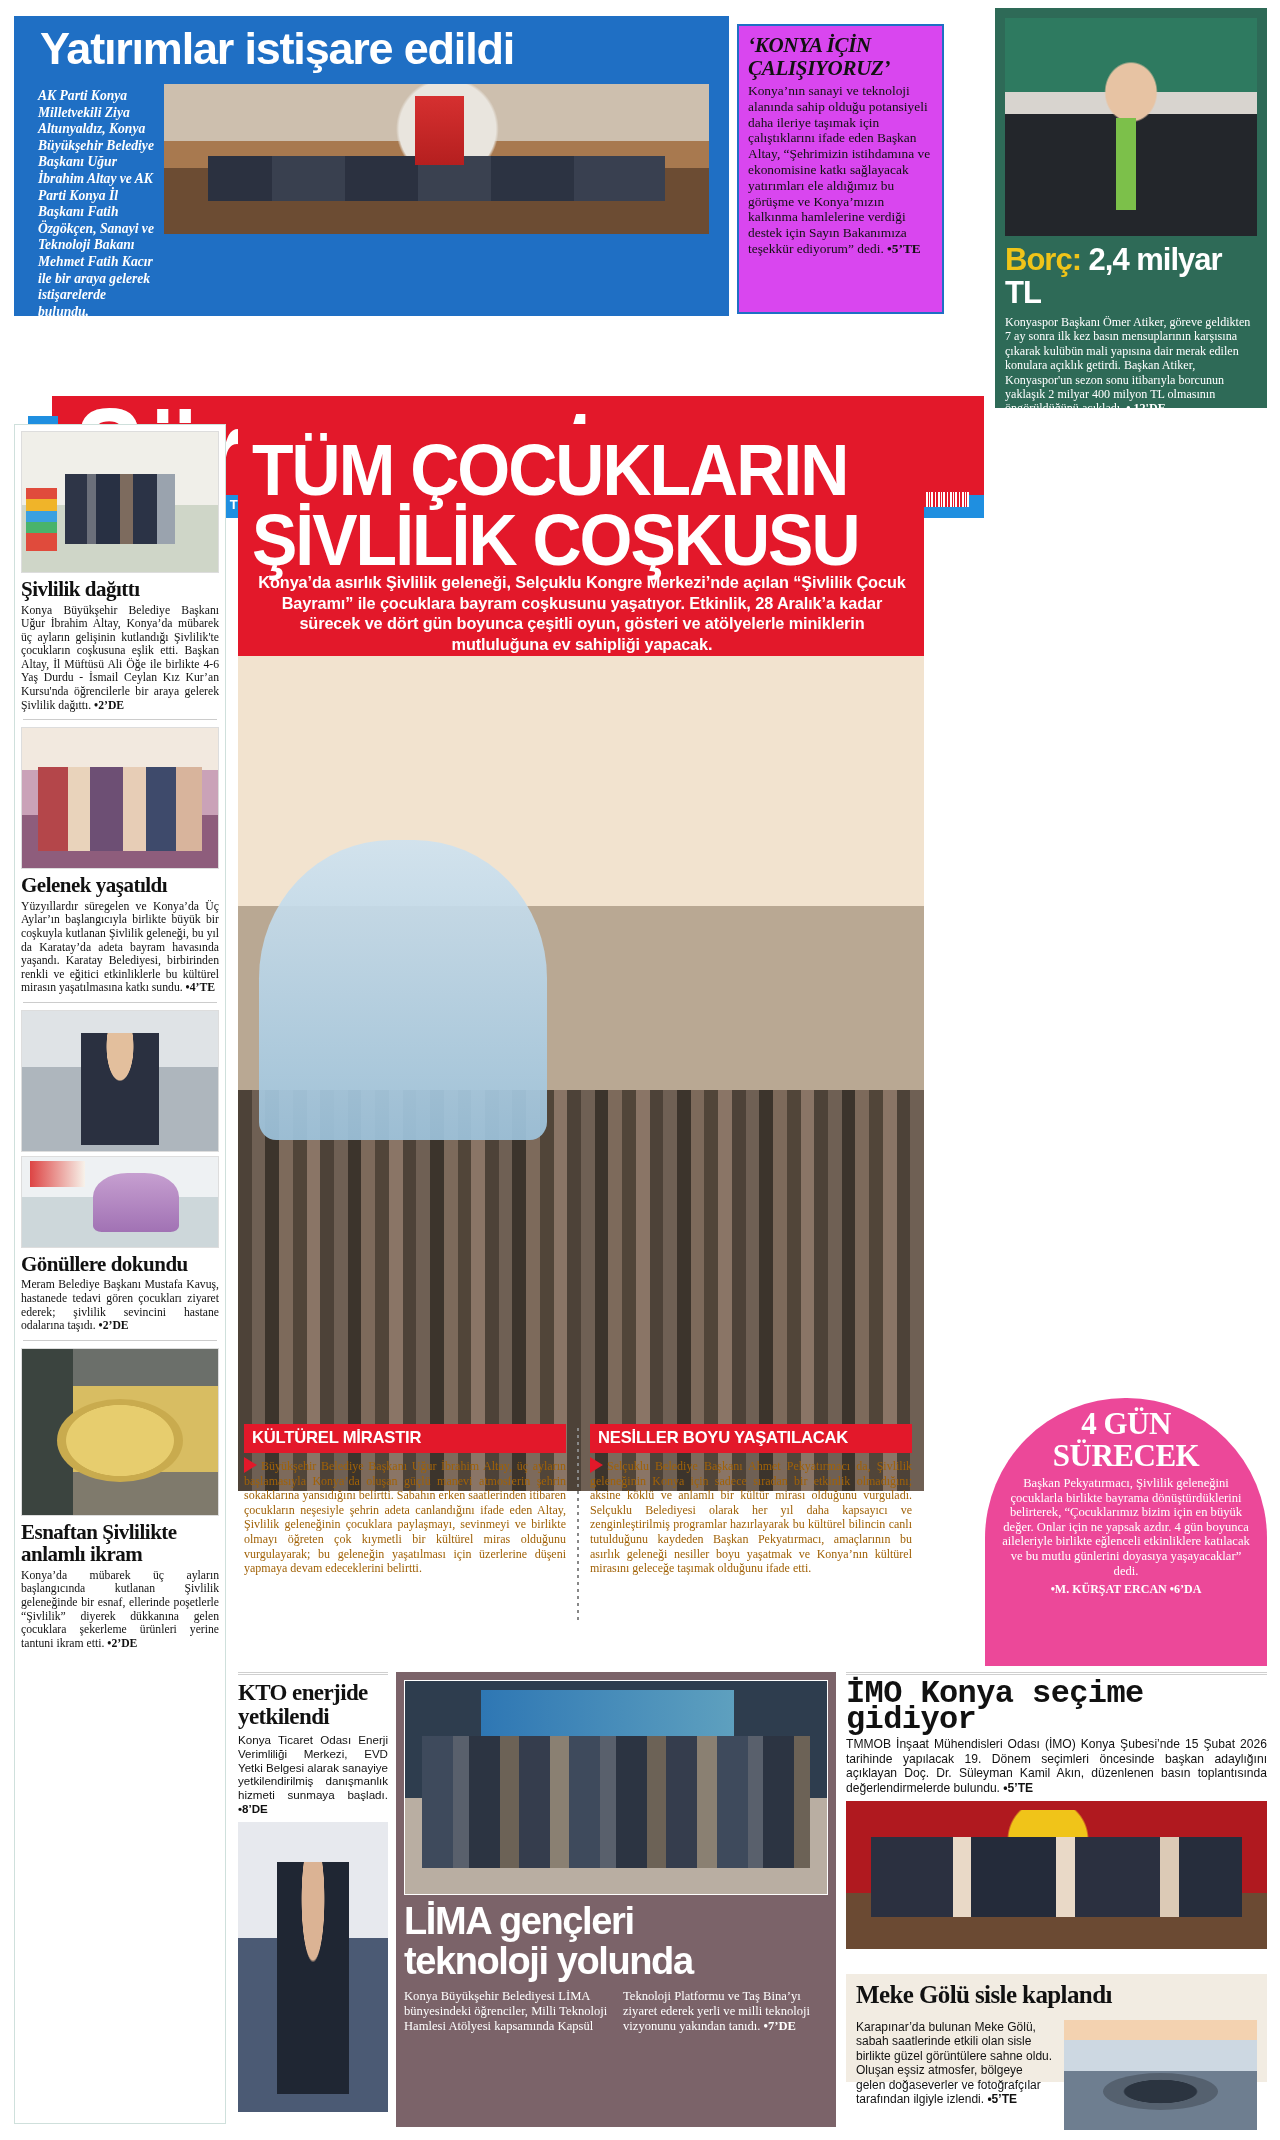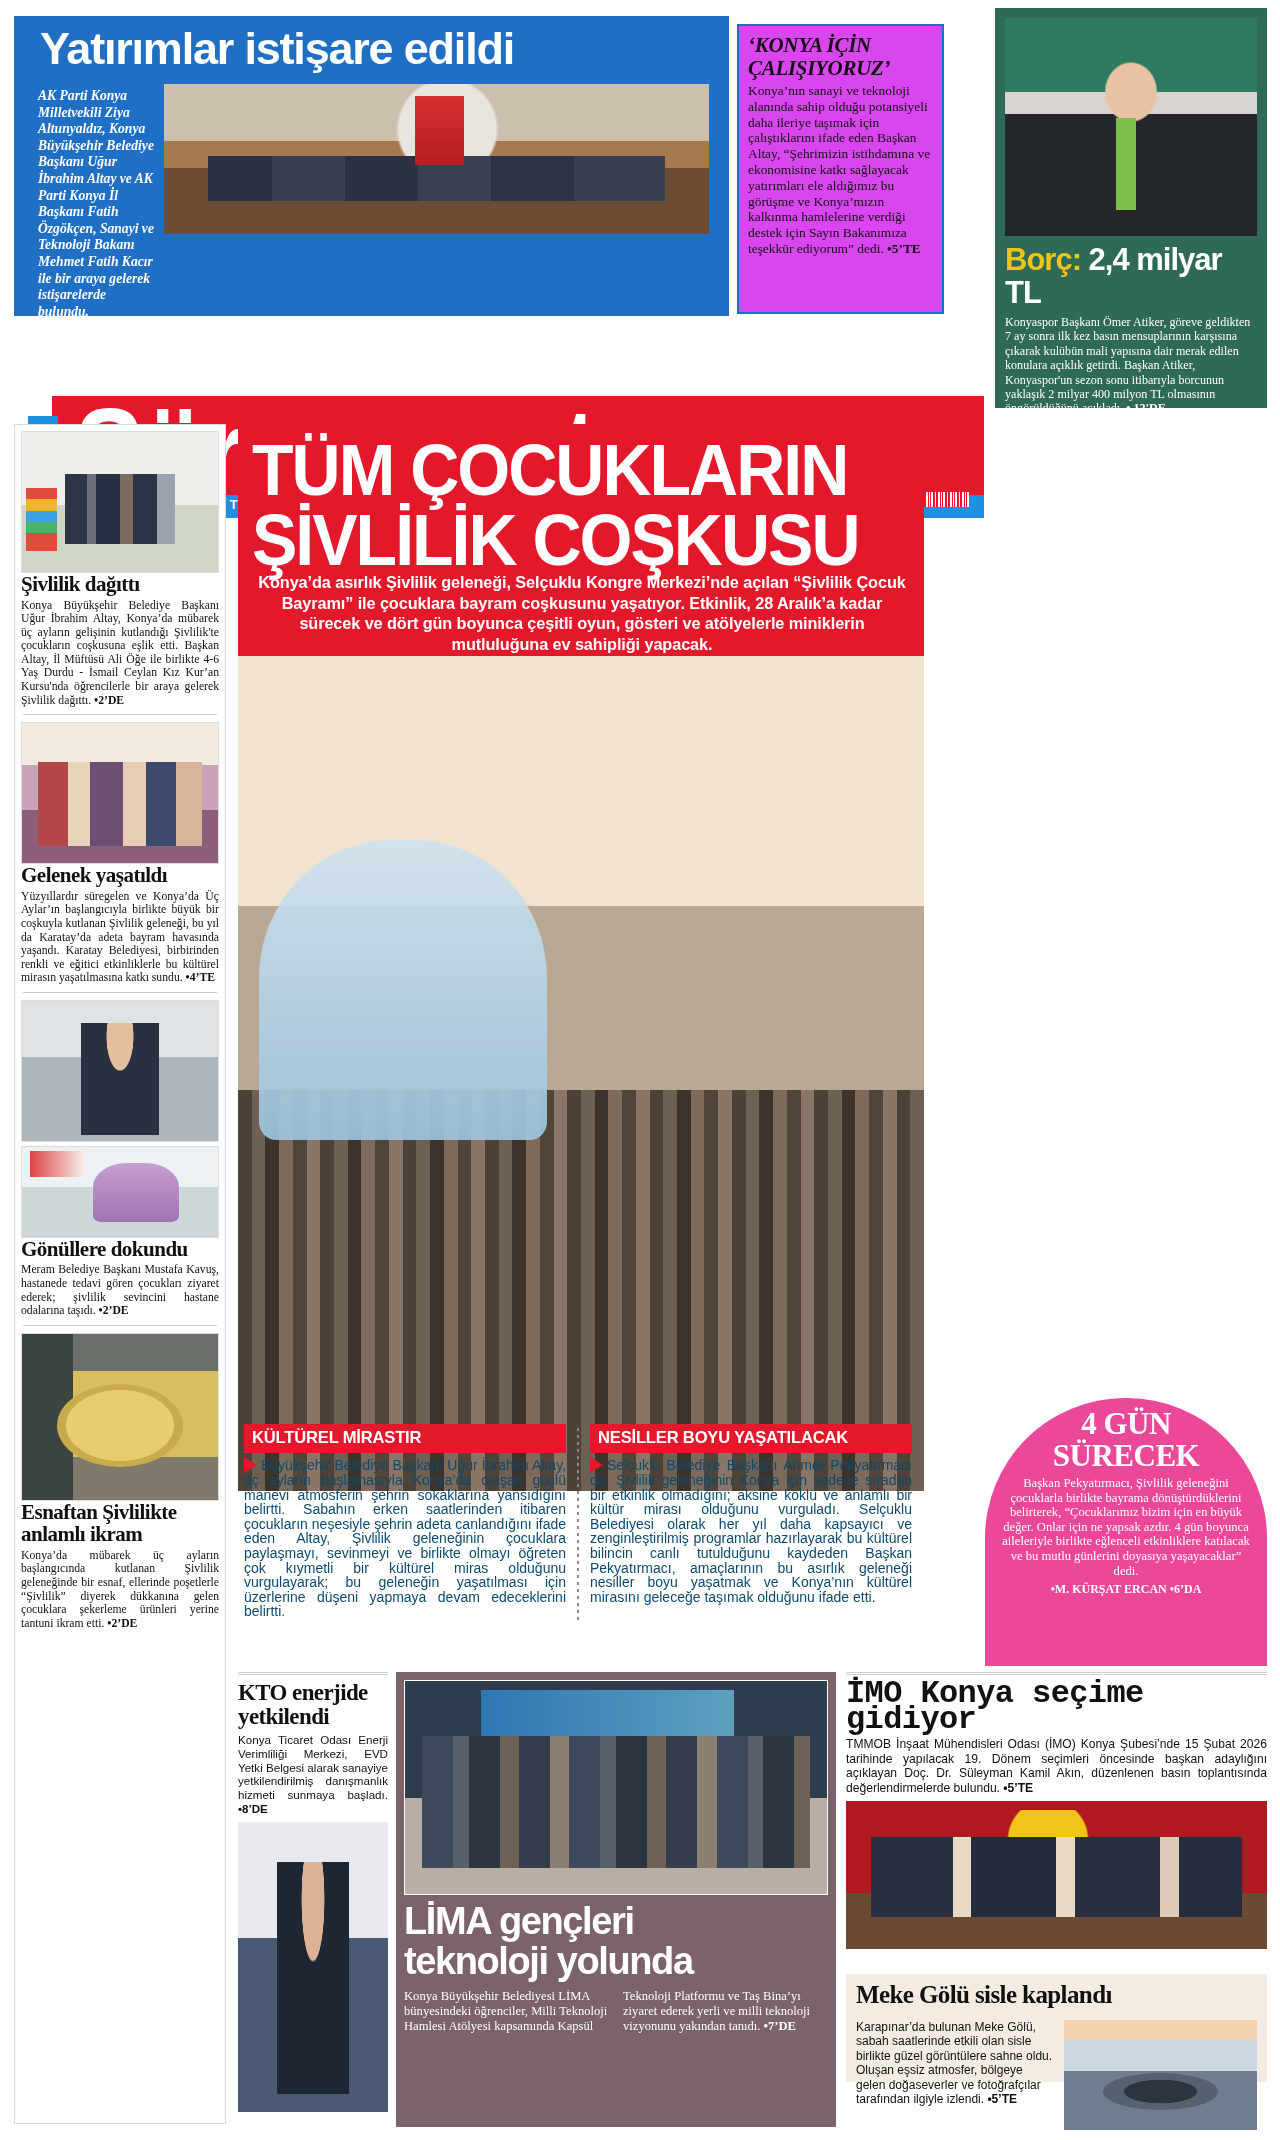--- a/index.html
+++ b/index.html
@@ -118,22 +118,22 @@
   .infocols { position:absolute; left:0; top:1000px; width:686px; height:200px; }
   .infocol { position:absolute; top:0; width:322px; }
   .infocol.left { left:6px; }
   .infocol.right { left:352px; }
   .infohead {
     background:#e3182a; color:#fff; font-weight:bold; font-size:16.6px;
     letter-spacing:-0.2px; padding:4px 8px 5px 8px; display:inline-block;
     width:100%;
   }
   .infotext {
-    font-family:Liberation Sans, sans-serif; font-size:14px; line-height:14.6px;
-    color:#0c4a6e; margin-top:4px; text-align:justify;
+    font-family:Liberation Serif, serif; font-size:12px; line-height:14.6px;
+    color:#a16207; margin-top:4px; text-align:justify;
   }
   .arrowmark {
     display:inline-block; width:0;height:0;
     border-left:13px solid #e3182a; border-top:8px solid transparent;
     border-bottom:8px solid transparent; vertical-align:-3px; margin-right:4px;
   }
   .dotdivider {
     position:absolute; left:339px; top:4px; width:2px; height:196px;
     background:repeating-linear-gradient(to bottom,#888 0 3px, transparent 3px 7px);
   }
@@ -155,21 +155,21 @@
   .redbox .byline { font-weight:bold; font-size:12px; }
 
   
   .sidebar { position:absolute; left:14px; top:424px; width:212px; height:1700px;
              border:1px solid #cfe0dc; background:#fff; padding:6px; }
   .side-item { position:relative; margin-bottom:6px; }
   .side-item .sp { width:100%; height:142px; border:1px solid #ddd; }
   .side-item h3 {
     font-family:"Liberation Serif", serif; font-weight:bold;
     font-size:21px; line-height:22.5px; letter-spacing:-0.5px;
-    color:#111;
+    margin-top:5px; color:#111;
   }
   .side-item p {
     font-family:"Liberation Serif", serif; font-size:11.7px; line-height:13.6px;
     margin-top:3px; color:#111; text-align:justify;
   }
   .side-item p b { font-weight:bold; }
   .side-rule { height:1px; background:#ccc; margin:7px 2px 7px 2px; }
 
   
   .bottom { position:absolute; left:238px; top:1672px; width:1029px; height:460px; }

